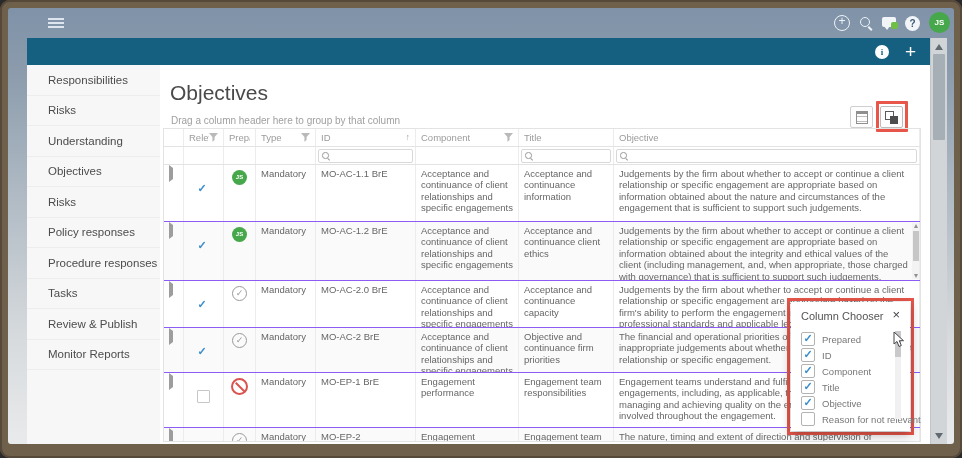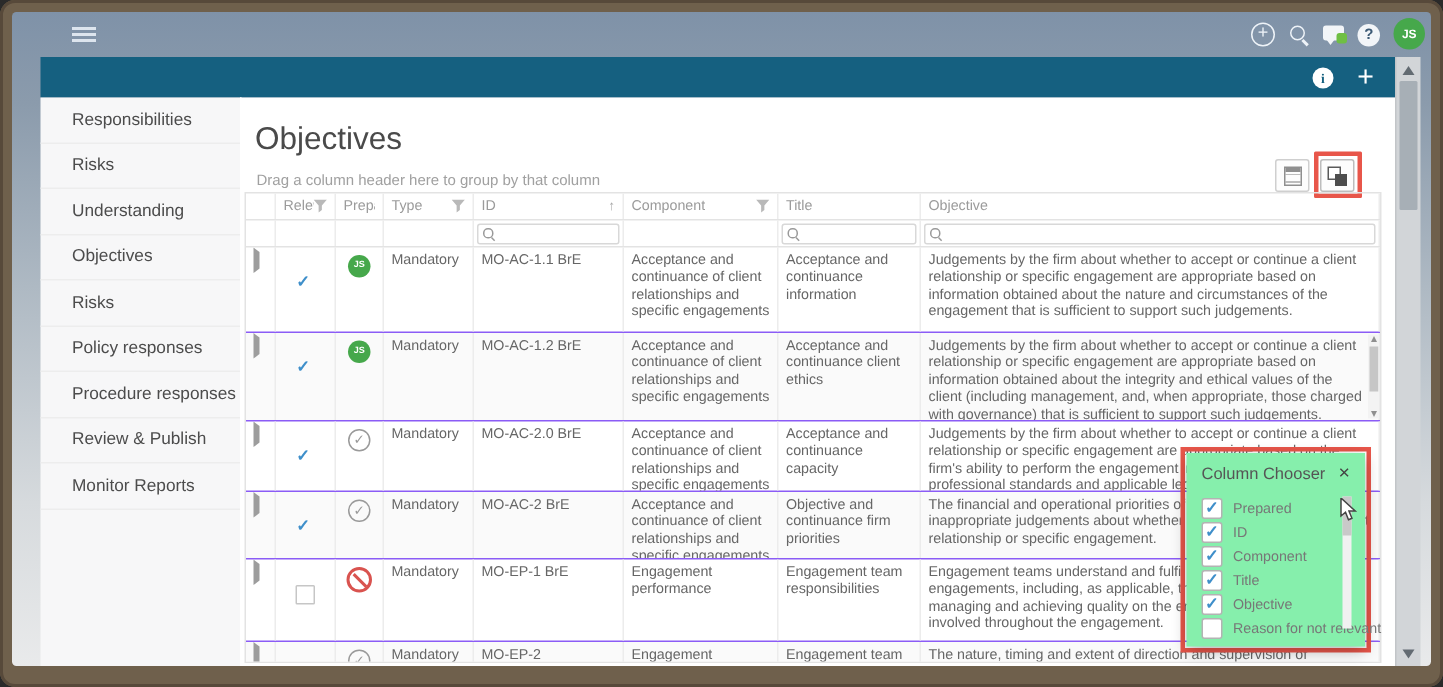--- a/index.html
+++ b/index.html
@@ -105,21 +105,21 @@
 
   
   .cellbar{position:absolute;right:0;top:1px;bottom:1px;width:7px;background:#f3f3f3;}
   .cellbar .up,.cellbar .down{position:absolute;left:1.5px;width:0;height:0;border-left:2.5px solid transparent;border-right:2.5px solid transparent;}
   .cellbar .up{top:1px;border-bottom:4px solid #8f8f8f;}
   .cellbar .down{bottom:1px;border-top:4px solid #8f8f8f;}
   .cellbar .thumb{position:absolute;left:0.5px;top:8px;width:6px;height:30px;background:#c6c6c6;}
 
   
   .chooser-annot{position:absolute;left:787px;top:298px;width:121px;height:131px;border:3px solid var(--c-annotation_red,#e8564a);z-index:30;}
-  .chooser{position:absolute;left:1px;top:1px;right:1px;bottom:1px;background:#86efac;box-shadow:0 3px 10px rgba(0,0,0,.3);
+  .chooser{position:absolute;left:1px;top:1px;right:1px;bottom:1px;background:#ffffff;box-shadow:0 3px 10px rgba(0,0,0,.3);
     padding:8px 0 12px 10px;}
   .chooser-title{font-size:11px;color:#555;}
   .chooser-close{position:absolute;right:10px;top:6px;font-size:13px;color:#444;line-height:13px;}
   .chooser-list{margin-top:9px;}
   .chooser-item{display:flex;align-items:center;gap:7px;height:16px;}
   .cb{width:12px;height:12px;border:1px solid #b3b3b3;border-radius:2px;background:#fff;position:relative;flex:none;}
   .cb.on::after{content:"✓";position:absolute;left:0;top:-1px;width:100%;text-align:center;color:var(--c-check_blue,#3f8fca);font-size:11px;font-weight:bold;}
   .chooser-item .lbl{font-size:9.5px;color:#777;white-space:nowrap;}
   .chooser-scroll{position:absolute;right:9px;top:29px;width:6px;height:88px;background:#f1f1f1;}
   .chooser-scroll .thumb{position:absolute;left:0;top:0;width:6px;height:26px;background:#c9c9c9;}
@@ -165,20 +165,21 @@
       </div>
 
       <div class="sidebar">
         <div class="side-item">Responsibilities</div>
         <div class="side-item">Risks</div>
         <div class="side-item">Understanding</div>
         <div class="side-item">Objectives</div>
         <div class="side-item">Risks</div>
         <div class="side-item">Policy responses</div>
         <div class="side-item">Procedure responses</div>
+        <div class="side-item">Tasks</div>
         <div class="side-item">Review &amp; Publish</div>
         <div class="side-item">Monitor Reports</div>
       </div>
 
       <div class="content">
         <div class="page-title">Objectives</div>
         <div class="group-hint">Drag a column header here to group by that column</div>
 
         <div class="toolbtn btn-export">
             <span class="i-export"></span>

